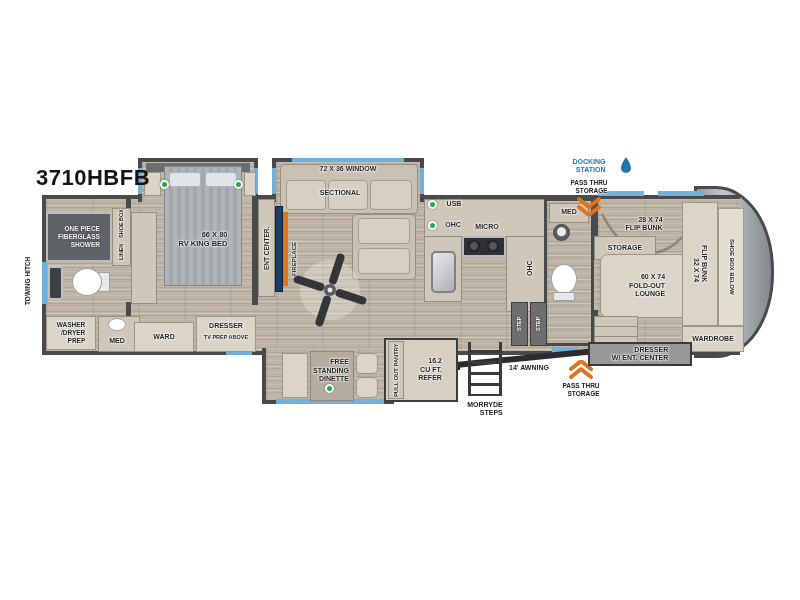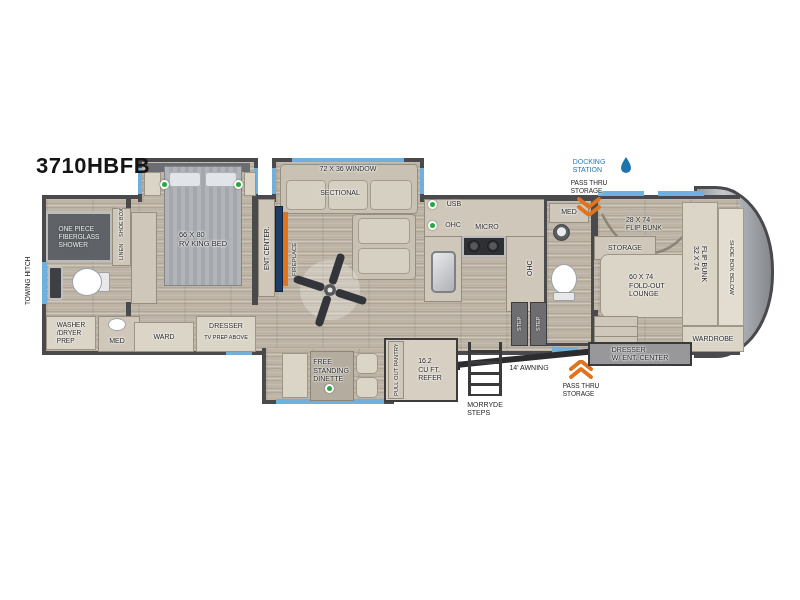--- a/index.html
+++ b/index.html
@@ -12,41 +12,41 @@
       repeating-linear-gradient(180deg, rgba(96,84,72,.14) 0 1px, rgba(0,0,0,0) 1px 4px),
       repeating-linear-gradient(90deg, rgba(0,0,0,.05) 0 2px, rgba(0,0,0,0) 2px 46px);}
   .wall{background:#4a4a4c}
   .furn{background:#dbd5c8;border:1px solid #9d9585}
   .furn2{background:#cfc7b9;border:1px solid #958d7d}
   .body{border:4px solid #4a4a4c;border-right:none;z-index:4}
   .slide{border:4px solid #4a4a4c;z-index:5}
   .slide.top{border-bottom:none}
   .slide.bot{border-top:none}
   .blue{background:#6fb0dd;z-index:8}
-  .lbl{display:flex;align-items:center;justify-content:center;text-align:left;
-       font-weight:400;font-size:7px;line-height:1.2;color:#222;white-space:pre-line;
+  .lbl{display:flex;align-items:center;justify-content:center;text-align:right;
+       font-weight:700;font-size:7px;line-height:1.2;color:#222;white-space:pre-line;
        text-shadow:0 0 2px #fff,0 0 2px #fff,0 0 3px #fff;z-index:30}
   .lg{font-size:7.5px}.sm{font-size:5.5px}
   .wt{color:#f4f4f4;text-shadow:0 0 2px rgba(0,0,0,.7)}
   .vv{writing-mode:vertical-rl;transform:rotate(180deg)}
   .vd{writing-mode:vertical-lr}
   .gdot{width:9px;height:9px;background:#27a844;border:2px solid #fff;border-radius:50%;
         box-shadow:0 0 2px rgba(0,0,0,.45);z-index:31}
   .drawers{background-image:repeating-linear-gradient(180deg, rgba(0,0,0,0) 0 9px, #958d7d 9px 10px)}
   .title{font-weight:700;font-size:22px;color:#141414;letter-spacing:.5px;z-index:40}
   .footer{font-weight:700;font-style:italic;font-size:17px;color:#a7a7a7;z-index:40}
   .blue-txt{color:#1f74ad;text-shadow:none}
   svg{display:block}
 </style>
 </head>
 <body>
 
 <div class="stage">
 
-  <div class="a title" style="left:36px;top:153px;">3710HBFB</div>
+  <div class="a title" style="left:36px;top:165px;">3710HBFB</div>
 
   <div class="a" style="left:694px;top:186px;width:80px;height:172px;z-index:1;border:3px solid #4a4a4c;border-radius:0 58px 58px 0 / 0 84px 84px 0;background:linear-gradient(90deg,#94979b,#c4c7cb 35%,#85888c);"></div>
 
   <div class="a body wood" style="left:42px;top:195px;width:698px;height:160px;"></div>
 
   <div class="a slide top wood" style="left:138px;top:158px;width:120px;height:44px;"></div>
   <div class="a" style="left:146px;top:163px;width:104px;height:9px;background:#6a6d71;z-index:10;"></div>
   <div class="a blue" style="left:138px;top:168px;width:4px;height:26px;"></div>
   <div class="a blue" style="left:254px;top:168px;width:4px;height:26px;"></div>
   <div class="a furn" style="left:144px;top:172px;width:17px;height:24px;z-index:11;"></div>

